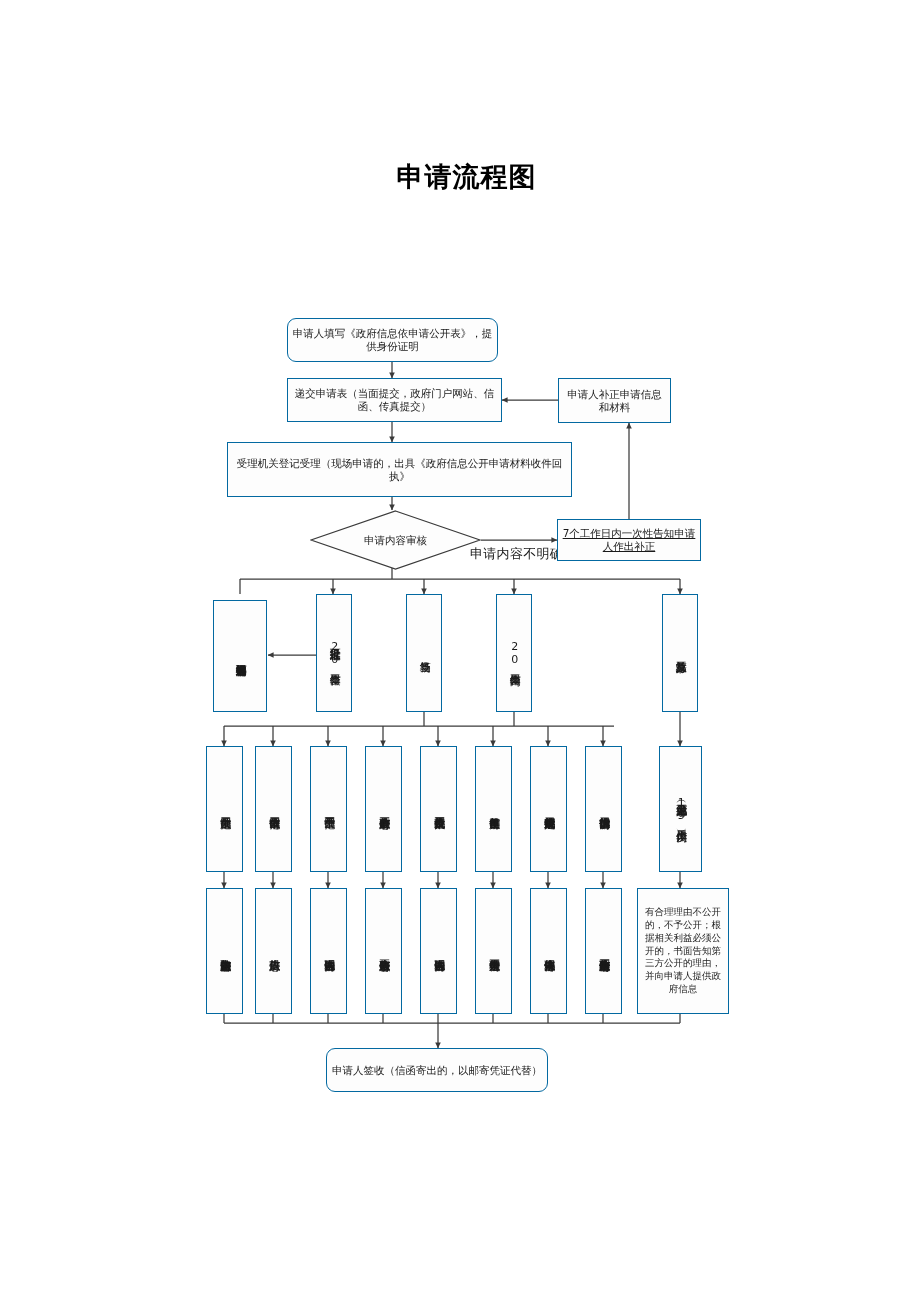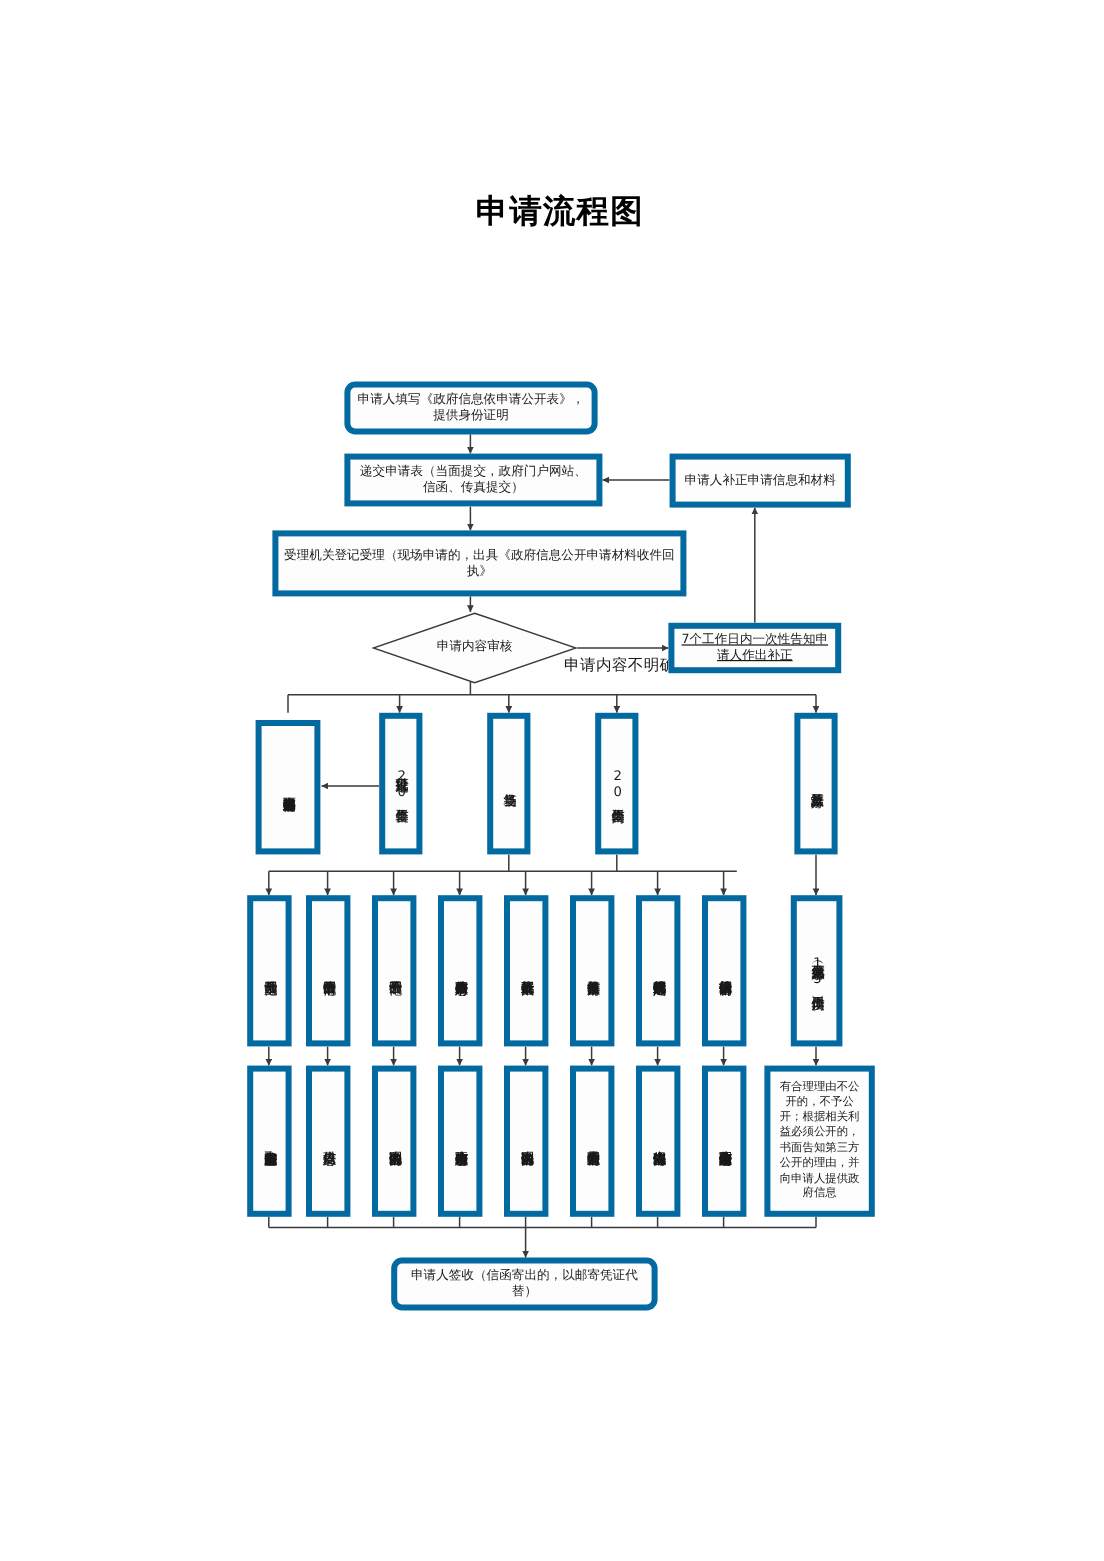--- a/index.html
+++ b/index.html
@@ -46,21 +46,21 @@
     left: 0;
     top: 0;
     width: 920px;
     height: 1301px;
   }
 
   
   .node {
     position: absolute;
     box-sizing: border-box;
-    border: 5px solid #0369a1;
+    border: 1px solid #0369a1;
     background: #fdfdfd;
     display: flex;
     align-items: center;
     justify-content: center;
     text-align: center;
     color: #1a1a1a;
     line-height: 1.22;
   }
   .node.rounded {
     border-radius: 9px;
@@ -190,25 +190,25 @@
       <line x1="438" y1="1023" x2="438" y2="1048" marker-end="url(#arrow)"></line>
     </g>
   </svg>
 
   <div class="edge-label" style="left:470px; top:545px;">申请内容不明确</div>
 
   <div class="node h rounded" style="left:287px; top:318px; width:211px; height:44px;">申请人填写《政府信息依申请公开表》，提供身份证明</div>
 
   <div class="node h" style="left:287px; top:378px; width:215px; height:44px;">递交申请表（当面提交，政府门户网站、信函、传真提交）</div>
 
-  <div class="node h" style="left:558px; top:378px; width:151px; height:45px;">申请人补正申请信息和材料</div>
+  <div class="node h" style="left:558px; top:378px; width:113px; height:45px;">申请人补正申请信息和材料</div>
 
   <div class="node h" style="left:227px; top:442px; width:345px; height:55px;">受理机关登记受理（现场申请的，出具《政府信息公开申请材料收件回执》</div>
 
-  <div class="diamond" style="left:310px; top:510px; width:171px; height:60px;font-family:Liberation Serif, serif;">
+  <div class="diamond" style="left:310px; top:510px; width:171px; height:60px;">
     <svg class="dshape" viewBox="0 0 171 60" xmlns="http://www.w3.org/2000/svg">
       <polygon points="85.5,1 170,30 85.5,59 1,30" fill="#fdfdfd" stroke="#3a3a3a" stroke-width="1.2"></polygon>
     </svg>
     <div class="dlabel">申请内容审核</div>
   </div>
 
   <div class="node h" style="left:557px; top:519px; width:144px; height:42px;text-decoration:underline;">7个工作日内一次性告知申请人作出补正</div>
 
   <div class="node v" style="left:213px; top:600px; width:54px; height:112px;">登记并书面告知当事人将延迟答复</div>
 

